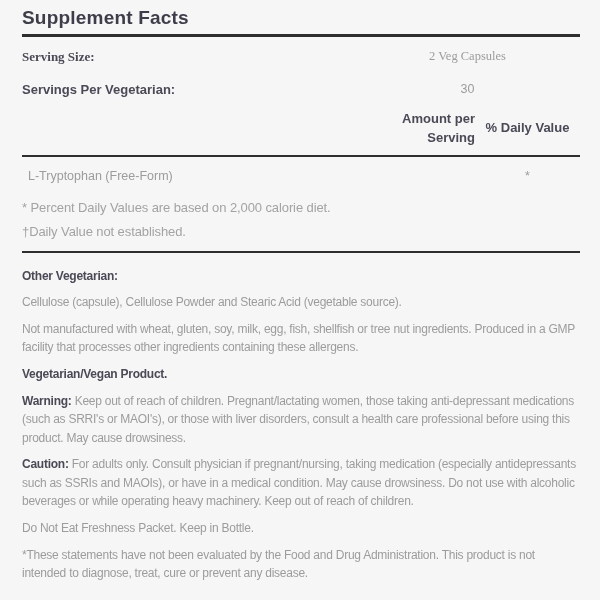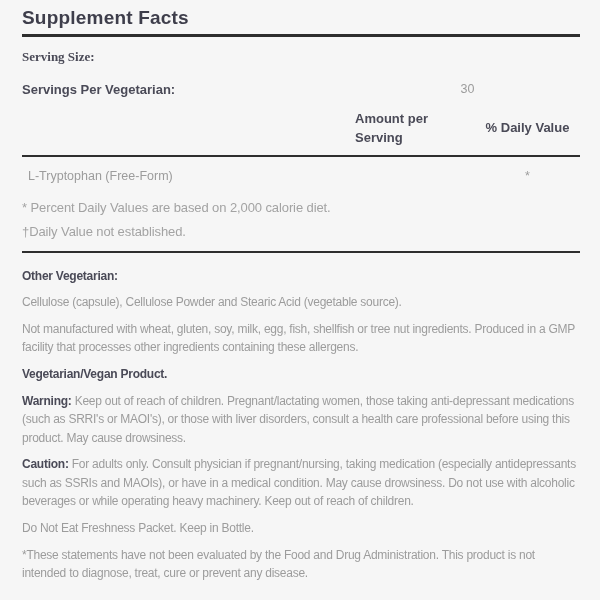--- a/index.html
+++ b/index.html
@@ -50,21 +50,21 @@
   }
   .hdr-row {
     display: flex;
     align-items: center;
     margin-top: 12px;
     margin-bottom: 8px;
   }
   .hdr-spacer { flex: 1; }
   .col-amount {
     width: 120px;
-    text-align: left;
+    text-align: right;
   }
   .col-amount .inner {
     max-width: 88px;
     margin: 0 auto;
     font-weight: bold;
     font-size: 13px;
     color: #4a4a57;
     line-height: 1.3;
   }
   .col-dv {
@@ -128,20 +128,21 @@
 </head>
 <body>
 
 <div class="page">
 
   <div class="sf-title">Supplement Facts</div>
   <hr class="rule">
 
   <div class="facts-row serving">
     <span class="lbl">Serving Size:</span>
+    <span class="cell-wide">2 Veg Capsules</span>
   </div>
 
   <div class="facts-row serving2">
     <span class="lbl">Servings Per Vegetarian:</span>
     <span class="cell-wide">30</span>
   </div>
 
   <div class="hdr-row">
     <span class="hdr-spacer"></span>
     <span class="col-amount">

